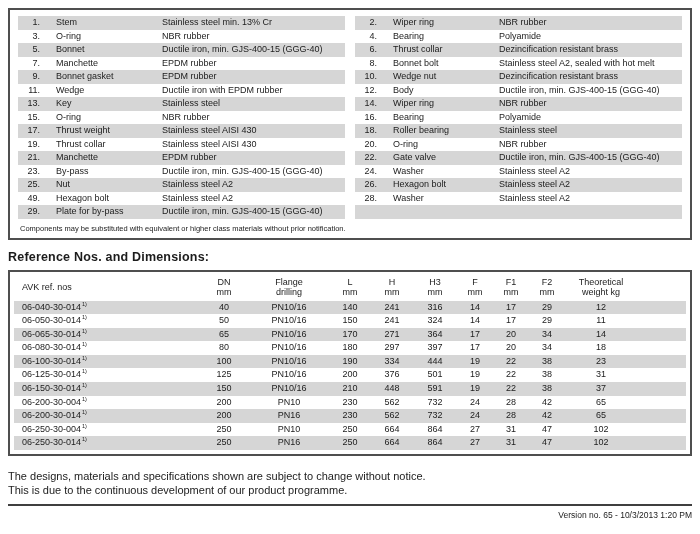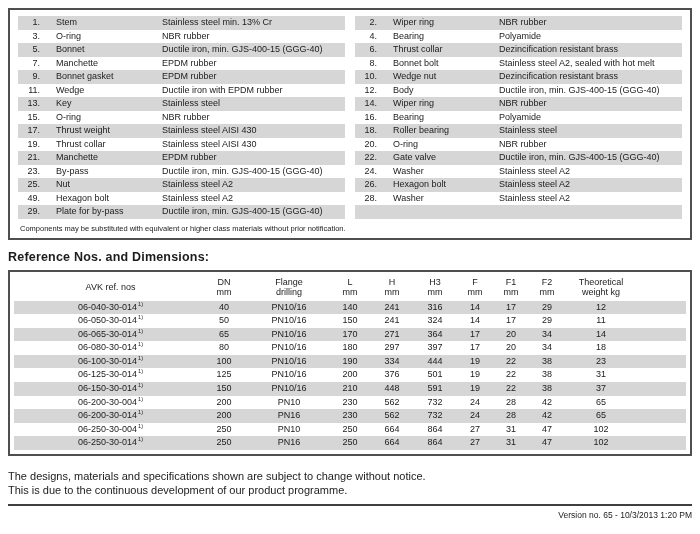--- a/index.html
+++ b/index.html
@@ -26,21 +26,21 @@
   .comp-name { flex:none; width:106px; margin-left:16px; }
   .comp-material { flex:1; min-width:0; }
 
   .comp-note { font-size:7.5px; color:#222; margin-top:5px; padding-left:2px; }
 
   .dims-box { padding:3px 4px 4px 4px; }
   .dims-header { display:flex; align-items:center; padding:2px 0 3px 0; }
   .h-cell { font-size:9px; line-height:10.5px; text-align:center; }
   .dims-row { display:flex; height:13.6px; line-height:13.6px; font-size:9px; white-space:nowrap; }
   .dcell { flex:none; text-align:center; }
-  .c-ref { width:185px; text-align:center; padding-left:8px; }
+  .c-ref { width:185px; text-align:left; padding-left:8px; }
   .c-dn { width:50px; }
   .c-flange { width:80px; }
   .c-l { width:42px; }
   .c-h { width:42px; }
   .c-h3 { width:44px; }
   .c-f { width:36px; }
   .c-f1 { width:36px; }
   .c-f2 { width:36px; }
   .c-wt { width:72px; }
   .c-fill { flex:1 1 auto; }

